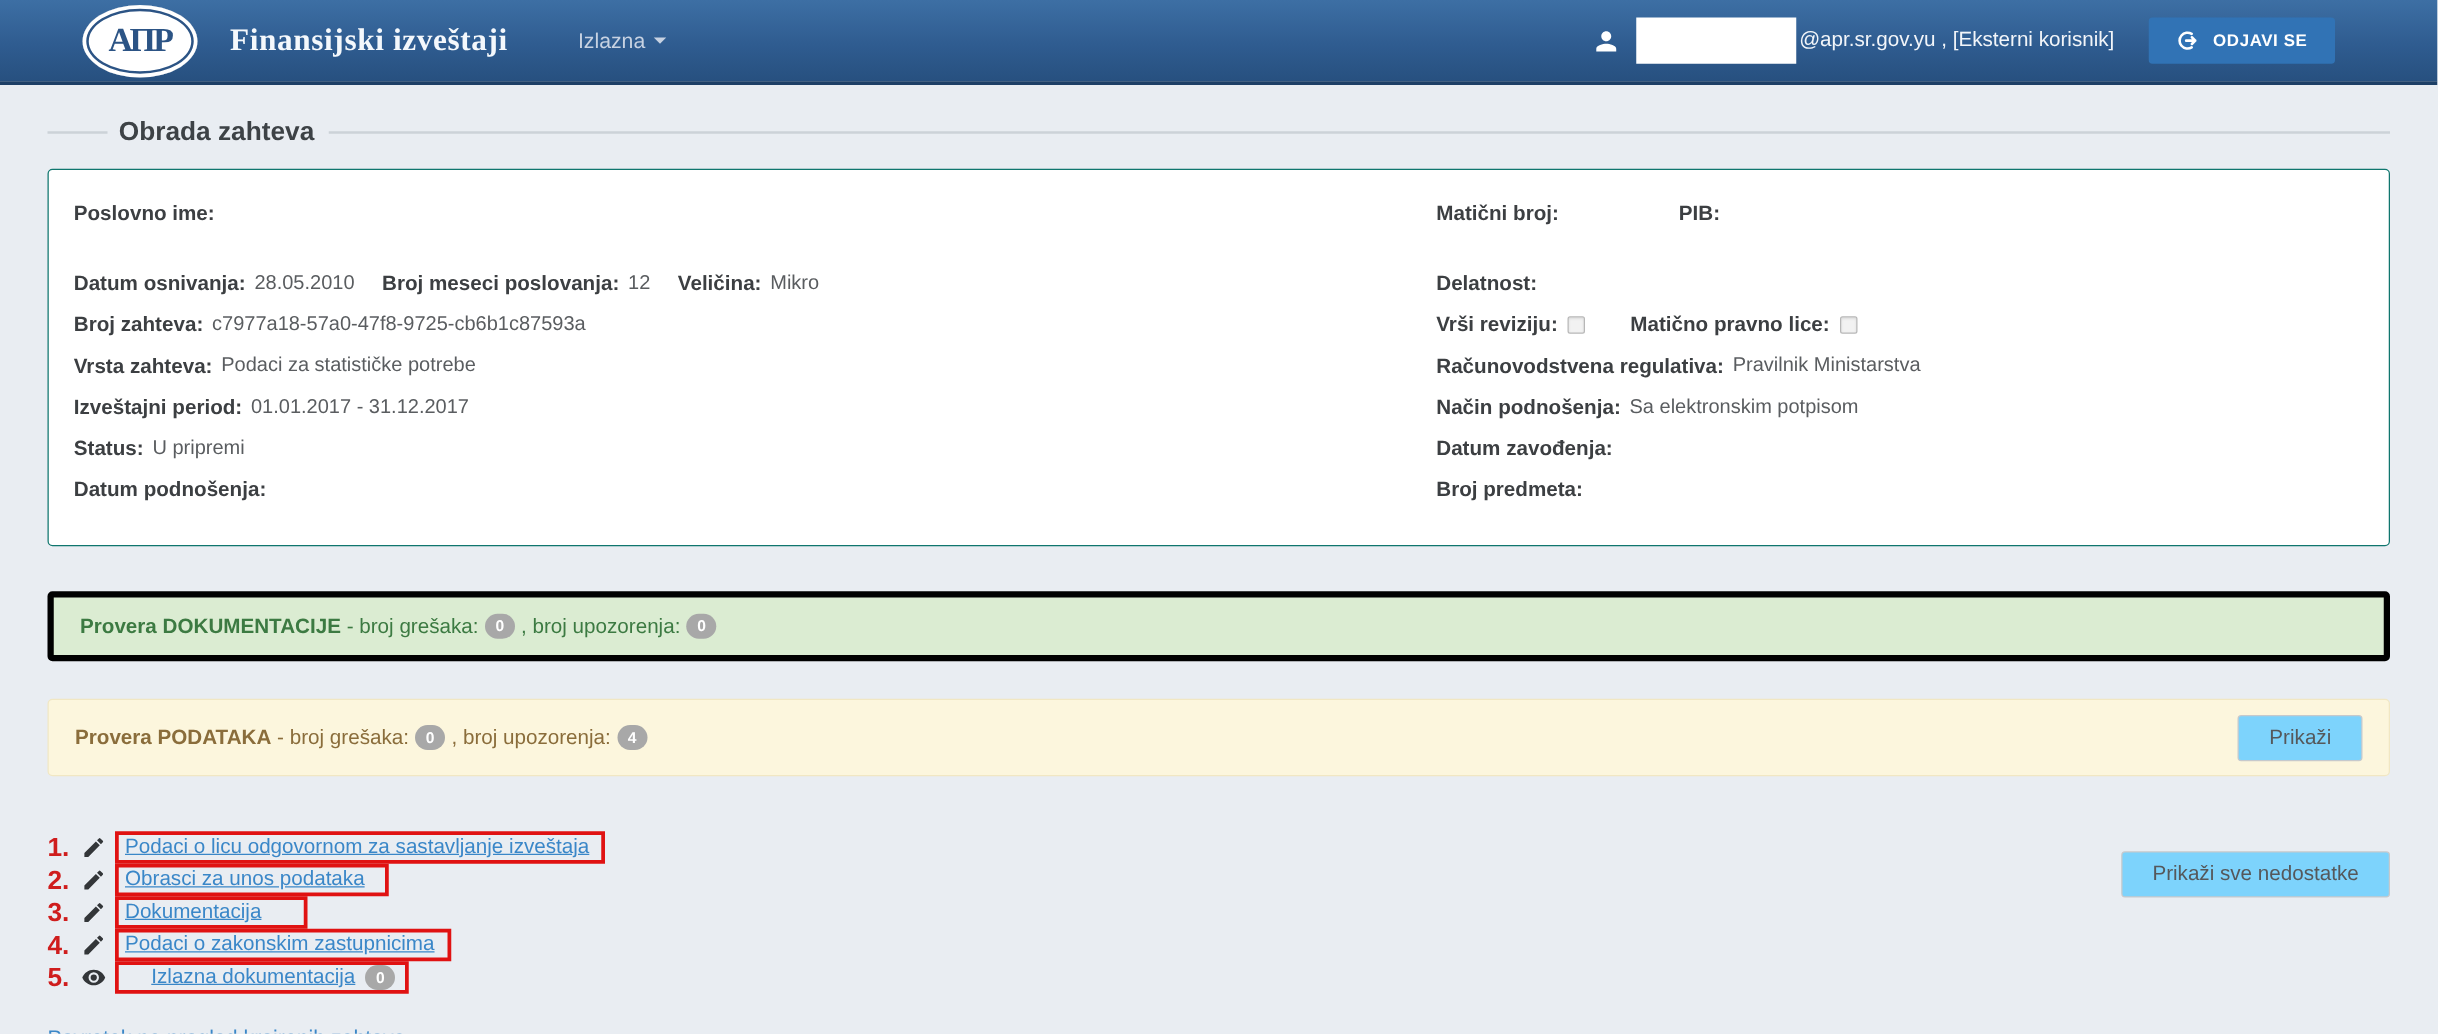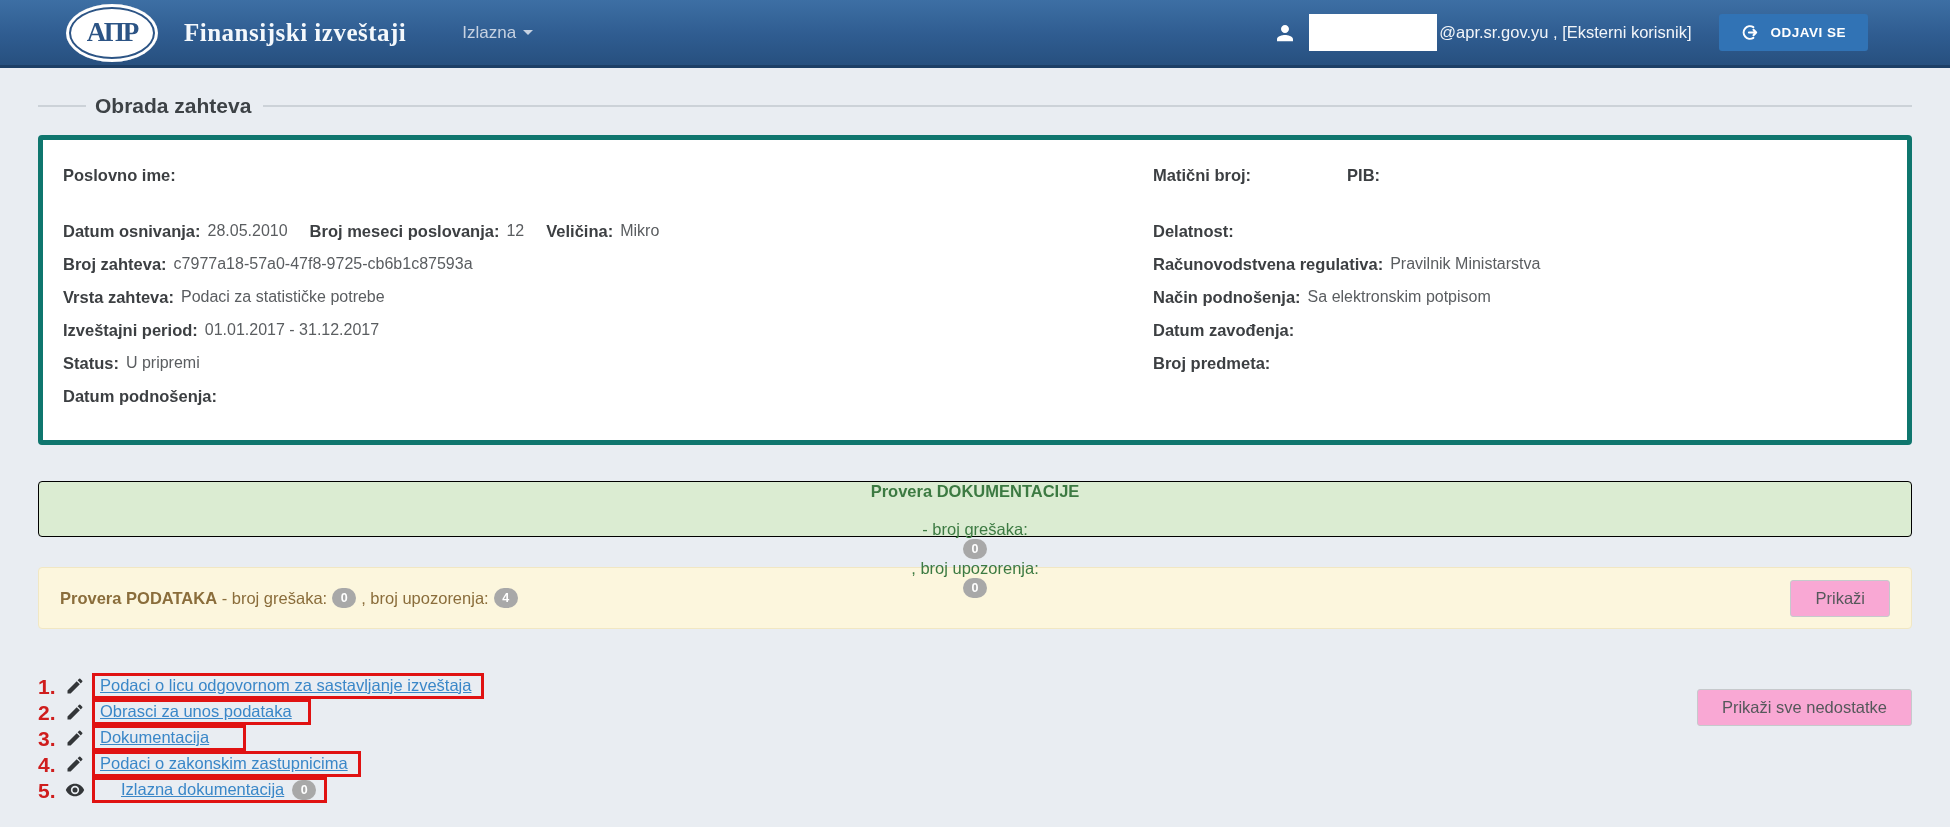--- a/index.html
+++ b/index.html
@@ -64,21 +64,21 @@
   .main { padding:0 38px; }
   .page-title-row { margin-top:26px; display:flex; align-items:center; }
   .rule { height:2px; background:#ccd2d8; }
   .rule.left { width:48px; margin-right:9px; }
   .rule.right { flex:1; margin-left:12px; }
   .page-title { font-size:21px; font-weight:bold; color:#3d4246; }
 
   
   .panel {
     margin-top:17px; background:#fff;
-    border:5px solid #0f766e; border-radius:4px;
+    border:1px solid #0f766e; border-radius:4px;
     padding:22px 20px 24px 20px;
     display:flex;
   }
   .col-left { width:1090px; flex:0 0 auto; }
   .col-right { flex:1; }
   .drow { display:flex; align-items:center; margin-bottom:7px; min-height:26px; flex-wrap:nowrap; }
   .drow.spaced { margin-bottom:30px; }
   .pair { display:flex; align-items:center; margin-right:22px; white-space:nowrap; }
   .pair.gap-wide { margin-left:74px; }
   .lbl { font-weight:bold; color:#3c3f42; font-size:16.5px; }
@@ -88,34 +88,34 @@
     background:#f2f2f2; border:1px solid #b7b7b7; border-radius:2px;
     box-shadow:inset 0 1px 2px rgba(0,0,0,.10);
     display:inline-block; cursor:pointer;
   }
   .pair.cb2 { margin-left:14px; }
 
   
   .alert { border-radius:4px; padding:0 21px; display:flex; align-items:center; font-size:16.5px; }
   .alert-success {
     margin-top:36px; height:56px;
-    background:#dbecd2; border:1px solid #000000; color:#3c7a42;flex-direction:column;
+    background:#dbecd2; border:5px solid #000000; color:#3c7a42;
   }
   .alert-warning {
     margin-top:30px; height:62px;
     background:#fcf6dd; border:1px solid #f1e7c3; color:#8a6d3b;
   }
   .alert b { font-weight:bold; }
   .badge {
     background:#a8a8a8; color:#fff; font-size:12.5px; font-weight:bold;
     border-radius:11px; padding:3px 8px; margin:0 5px; display:inline-block;
     min-width:24px; text-align:center;
   }
   .btn-plain {
-    background:#f9a8d4; border:1px solid #c6c9cc; border-radius:3px;
+    background:#7dd3fc; border:1px solid #c6c9cc; border-radius:3px;
     color:#55585b; font-size:16.5px; padding:8px 24px; cursor:pointer;
     font-family:"Liberation Sans", sans-serif;
   }
   .alert-warning .btn-plain { margin-left:auto; }
 
   
   .lower { position:relative; margin-top:0; }
   .show-all-wrap { position:absolute; right:0; top:16px; }
   .tasks { margin-top:44px; }
   .task { display:flex; align-items:center; height:26px; }
@@ -236,20 +236,30 @@
             <span class="lbl">PIB:</span>
           </span>
       </div>
       <div class="drow">
         <span class="pair">
             <span class="lbl">Delatnost:</span>
           </span>
       </div>
       <div class="drow">
         <span class="pair">
+            <span class="lbl">Vrši reviziju:</span>
+            <span class="checkbox"></span>
+          </span>
+        <span class="pair cb2">
+            <span class="lbl">Matično pravno lice:</span>
+            <span class="checkbox"></span>
+          </span>
+      </div>
+      <div class="drow">
+        <span class="pair">
             <span class="lbl">Računovodstvena regulativa:</span>
             <span class="val">Pravilnik Ministarstva</span>
           </span>
       </div>
       <div class="drow">
         <span class="pair">
             <span class="lbl">Način podnošenja:</span>
             <span class="val">Sa elektronskim potpisom</span>
           </span>
       </div>

